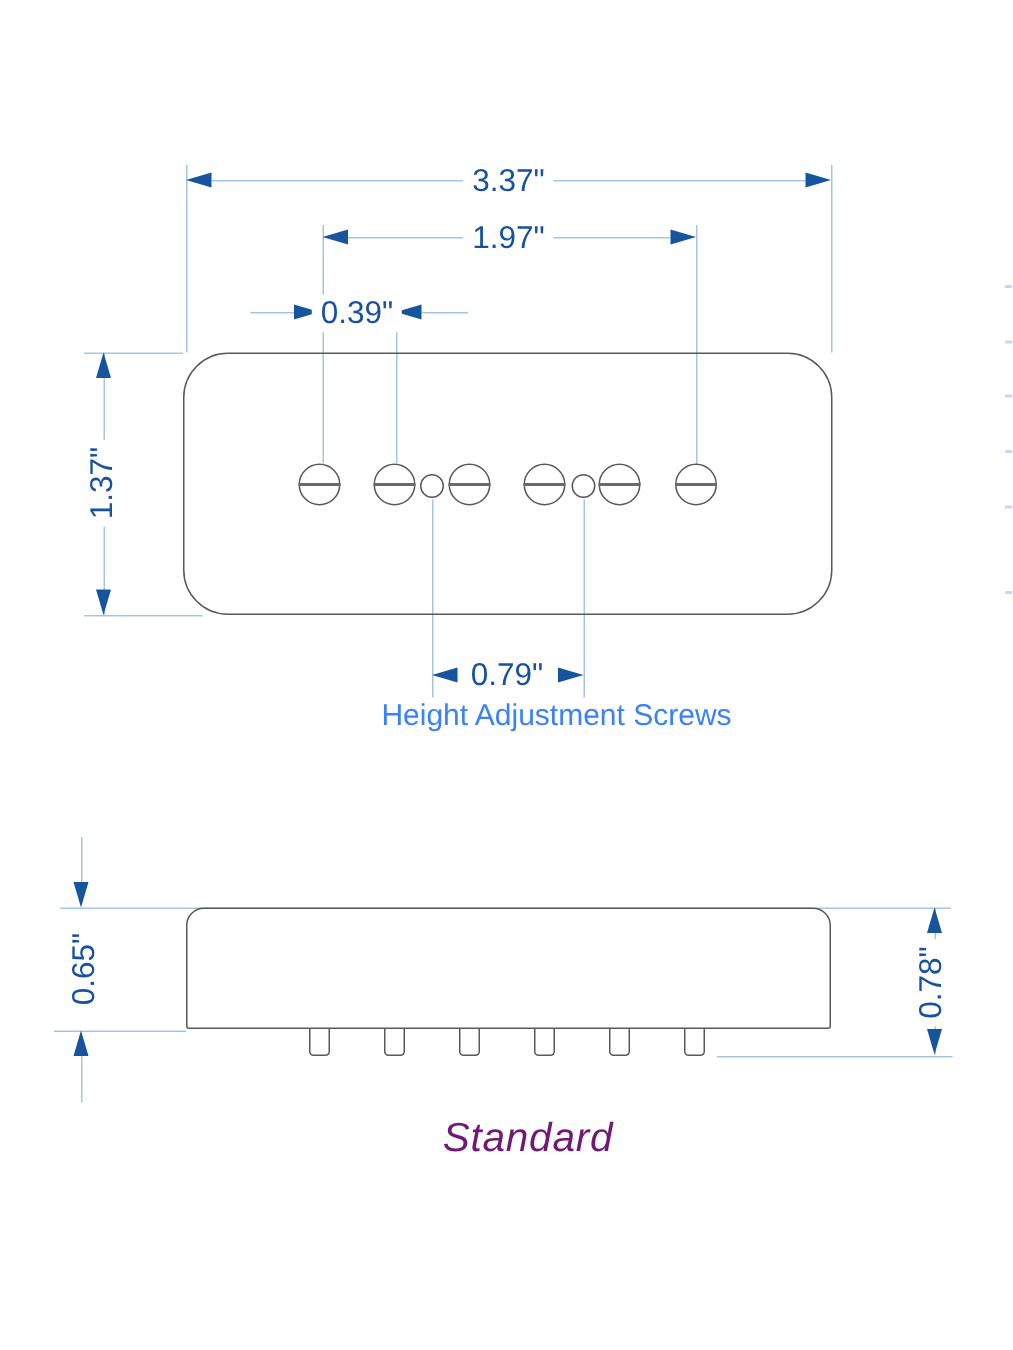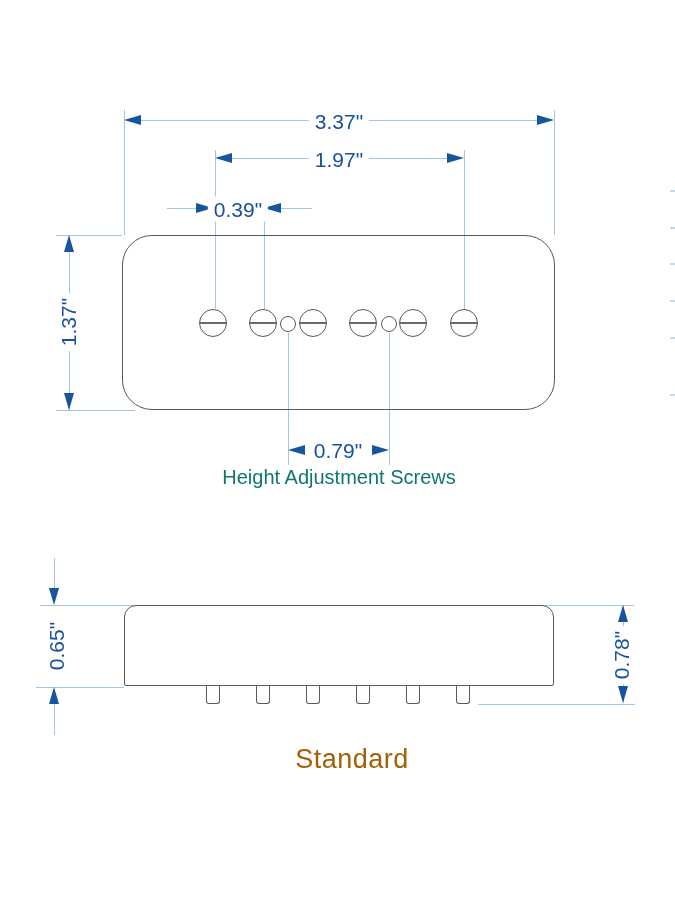--- a/index.html
+++ b/index.html
@@ -20,26 +20,27 @@
   
   .dlabel{
     position:absolute;color:#17519f;font-size:21px;line-height:1;white-space:nowrap;
     background:#ffffff;padding:2px 6px;transform:translate(-50%,-50%);
   }
   .rlabel{
     position:absolute;color:#17519f;font-size:21px;line-height:1;white-space:nowrap;
     background:#ffffff;padding:3px 5px;transform:translate(-50%,-50%) rotate(-90deg);
   }
   .caption{
-    position:absolute;color:#0f766e;font-size:20px;line-height:1;white-space:nowrap;
+    position:absolute;color:#3b82f6;font-size:20px;line-height:1;white-space:nowrap;
     transform:translate(-50%,-50%);
+    margin-left:32px;
   }
   .title{
-    position:absolute;color:#a16207;font-size:27px;line-height:1;white-space:nowrap;
-    transform:translate(-50%,-50%);letter-spacing:0.5px;
+    position:absolute;color:#701a75;font-size:27px;line-height:1;white-space:nowrap;
+    transform:translate(-50%,-50%);letter-spacing:0.5px;font-style:italic;
   }
   
   .body-top{
     position:absolute;left:122px;top:235px;width:433px;height:175px;
     border:1.5px solid #59595b;border-radius:30px;box-sizing:border-box;background:transparent;
   }
   .body-side{
     position:absolute;left:124px;top:605px;width:430px;height:81px;
     border:1.5px solid #59595b;border-radius:12px 12px 2px 2px;box-sizing:border-box;background:#ffffff;
   }

